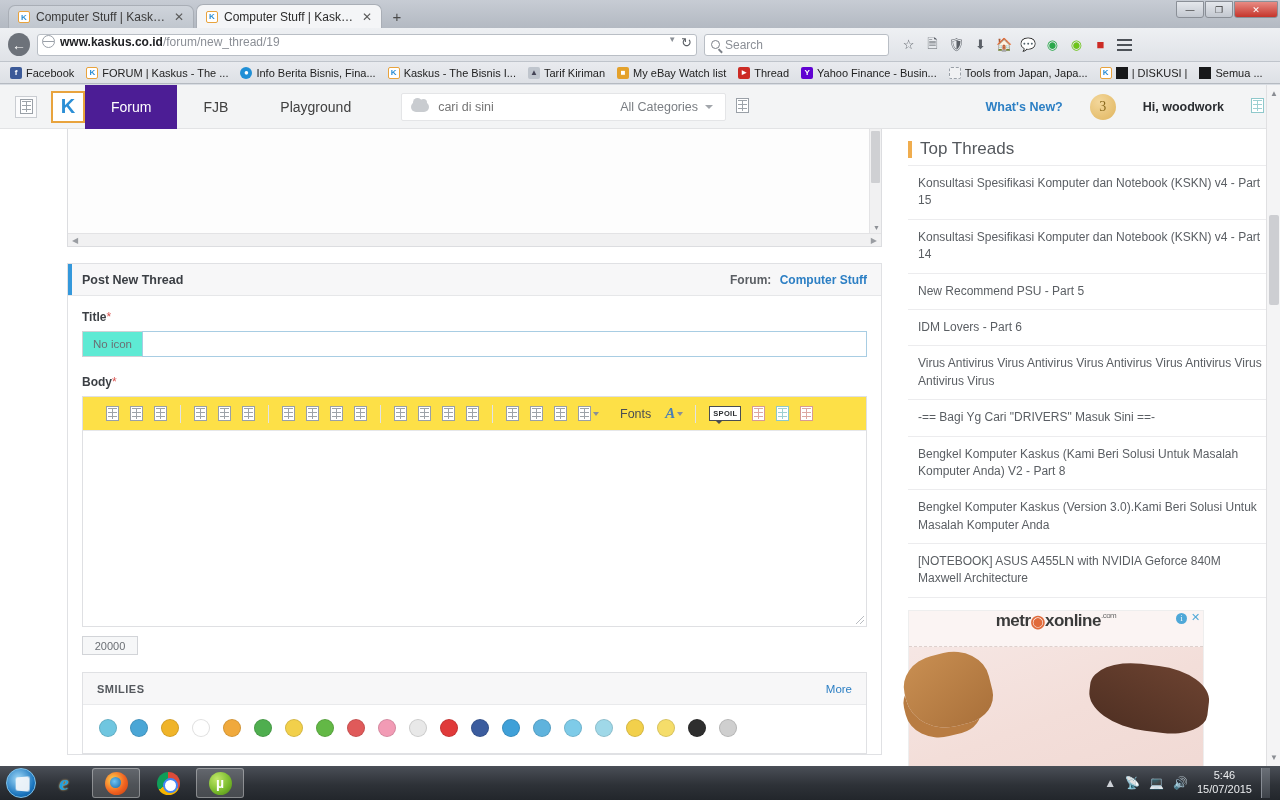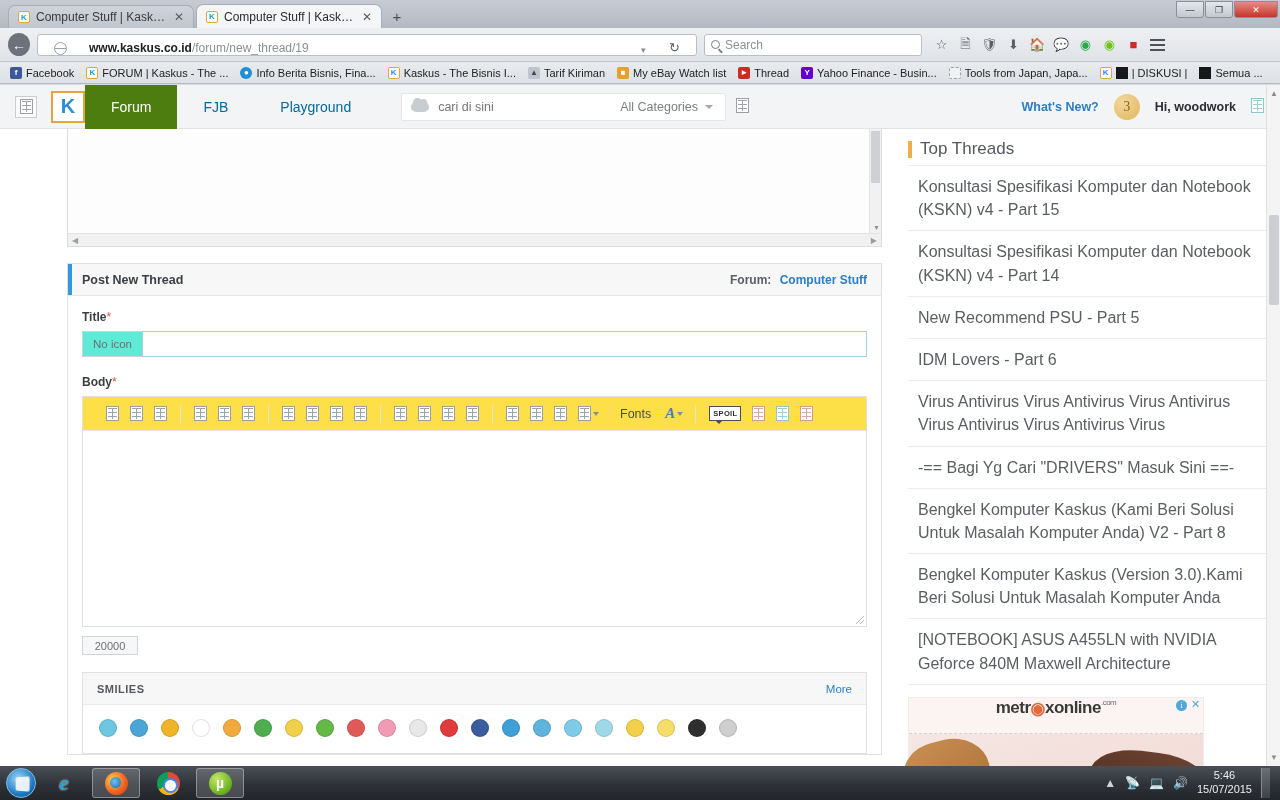--- a/index.html
+++ b/index.html
@@ -74,37 +74,37 @@
     width: 22px; height: 22px; display: flex; align-items: center; justify-content: center;
     color: #5c6066; font-size: 15px; border-radius: 3px;
   }
   .back-circle {
     width: 23px; height: 23px; border-radius: 50%; background: #6d727a;
     color: #fff; display: flex; align-items: center; justify-content: center;
     font-size: 14px; line-height: 1;
   }
   .urlbox {
     flex: 1 1 auto; height: 22px; background: #fff; border: 1px solid #b9bec5;
-    border-radius: 3px; display: flex; align-items: flex-end; padding: 0 16px; gap: 22px;
+    border-radius: 3px; display: flex; align-items: flex-start; padding: 0 4px; gap: 5px;
     max-width: 660px;
   }
   .globe {
     width: 13px; height: 13px; border-radius: 50%;
     border: 1.4px solid #9aa0a8; flex: 0 0 13px; position: relative;
   }
   .globe::before {
     content: ""; position: absolute; left: 0; top: 5px; width: 100%;
     height: 1.4px; background: #9aa0a8;
   }
   .urltext { flex: 1; font-size: 12px; color: #8b8f96; white-space: nowrap; overflow: hidden; }
   .urltext b { color: #202124; font-weight: bold; }
   .url-caret { color: #8a8f96; font-size: 8px; }
   .reload { color: #5c6066; font-size: 13px; }
   .searchbox {
-    width: 218px; height: 22px; background: #fff; border: 1px solid #b9bec5;
+    width: 185px; height: 22px; background: #fff; border: 1px solid #b9bec5;
     border-radius: 3px; display: flex; align-items: center; gap: 5px; padding: 0 6px;
   }
   .mag {
     width: 9px; height: 9px; border: 1.5px solid #7b8088; border-radius: 50%;
     position: relative; flex: 0 0 9px;
   }
   .mag::after {
     content: ""; position: absolute; right: -4px; bottom: -3px;
     width: 5px; height: 1.5px; background: #7b8088; transform: rotate(45deg);
   }
@@ -174,23 +174,23 @@
     opacity: .85;
   }
   .ks-logo {
     width: 34px; height: 32px; border: 2px solid #e8a33d; background: #fff;
     display: flex; align-items: center; justify-content: center;
     color: #2c8fd6; font-size: 20px; font-weight: bold; margin-right: 0;
   }
   .ks-nav { display: flex; align-items: stretch; height: 44px; }
   .ks-nav a {
     display: flex; align-items: center; padding: 0 26px;
-    font-size: 14px; color: #0369a1; text-decoration: none;
-  }
-  .ks-nav a.active { background: #4d7c0f; color: #fff; }
+    font-size: 14px; color: #404040; text-decoration: none;
+  }
+  .ks-nav a.active { background: #4c1d95; color: #fff; }
   .ks-search {
     margin-left: 24px; display: flex; align-items: center; height: 28px;
     background: #fff; border: 1px solid #e4e5e7; border-radius: 2px;
   }
   .ks-search-ico {
     width: 36px; display: flex; align-items: center; justify-content: center;
   }
   .cloud {
     width: 18px; height: 10px; background: #c9ccd0; border-radius: 7px; position: relative;
   }
@@ -202,21 +202,21 @@
   .ks-search input {
     border: 0; outline: 0; width: 170px; font-size: 12.5px; color: #9a9ea3;
     font-family: "Liberation Sans", sans-serif; background: transparent;
   }
   .ks-cat {
     display: flex; align-items: center; gap: 7px; padding: 0 12px;
     font-size: 12.5px; color: #7a7e83; white-space: nowrap;
   }
   .caret-dn { width: 0; height: 0; border-left: 4px solid transparent; border-right: 4px solid transparent; border-top: 4px solid #a2a6ab; }
   .ks-right {
-    margin-left: auto; display: flex; align-items: center; gap: 15px; padding-right: 16px;
+    margin-left: auto; display: flex; align-items: center; gap: 27px; padding-right: 16px;
   }
   .whatsnew { color: #2c7fc4; font-size: 12.5px; font-weight: bold; }
   .avatar {
     width: 26px; height: 26px; border-radius: 50%;
     background: radial-gradient(circle at 35% 30%, #f3d79b, #e0b55e);
     color: #8a6a1e; font-size: 14px; display: flex; align-items: center; justify-content: center;
     font-family: "Liberation Serif", serif;
   }
   .greet { font-size: 12.5px; color: #2a2d31; font-weight: bold; }
 
@@ -336,21 +336,21 @@
   }
 
   
   .tt-head {
     display: flex; align-items: center; gap: 8px; padding-left: 0; margin-bottom: 6px;
   }
   .tt-bar { width: 4px; height: 17px; background: #f0ad4e; }
   .tt-title { font-size: 17px; color: #54585d; }
   .tt-list { border-top: 1px solid #ececee; }
   .tt-item {
-    padding: 9px 2px 9px 10px; font-size: 16px; line-height: 1.45;
+    padding: 9px 2px 9px 10px; font-size: 12px; line-height: 1.45;
     color: #5a5e63; border-bottom: 1px solid #ececee;
   }
   .ad {
     margin-top: 12px; width: 296px; height: 246px; position: relative;
     background: linear-gradient(160deg, #f7e9e7 0%, #f3ded9 45%, #efd6d1 100%);
     border: 1px solid #eee;
   }
   .ad-ctl { position: absolute; right: 2px; top: 2px; display: flex; gap: 3px; z-index: 5; }
   .ad-i {
     width: 11px; height: 11px; border-radius: 50%; background: #4fa8d8; color: #fff;

